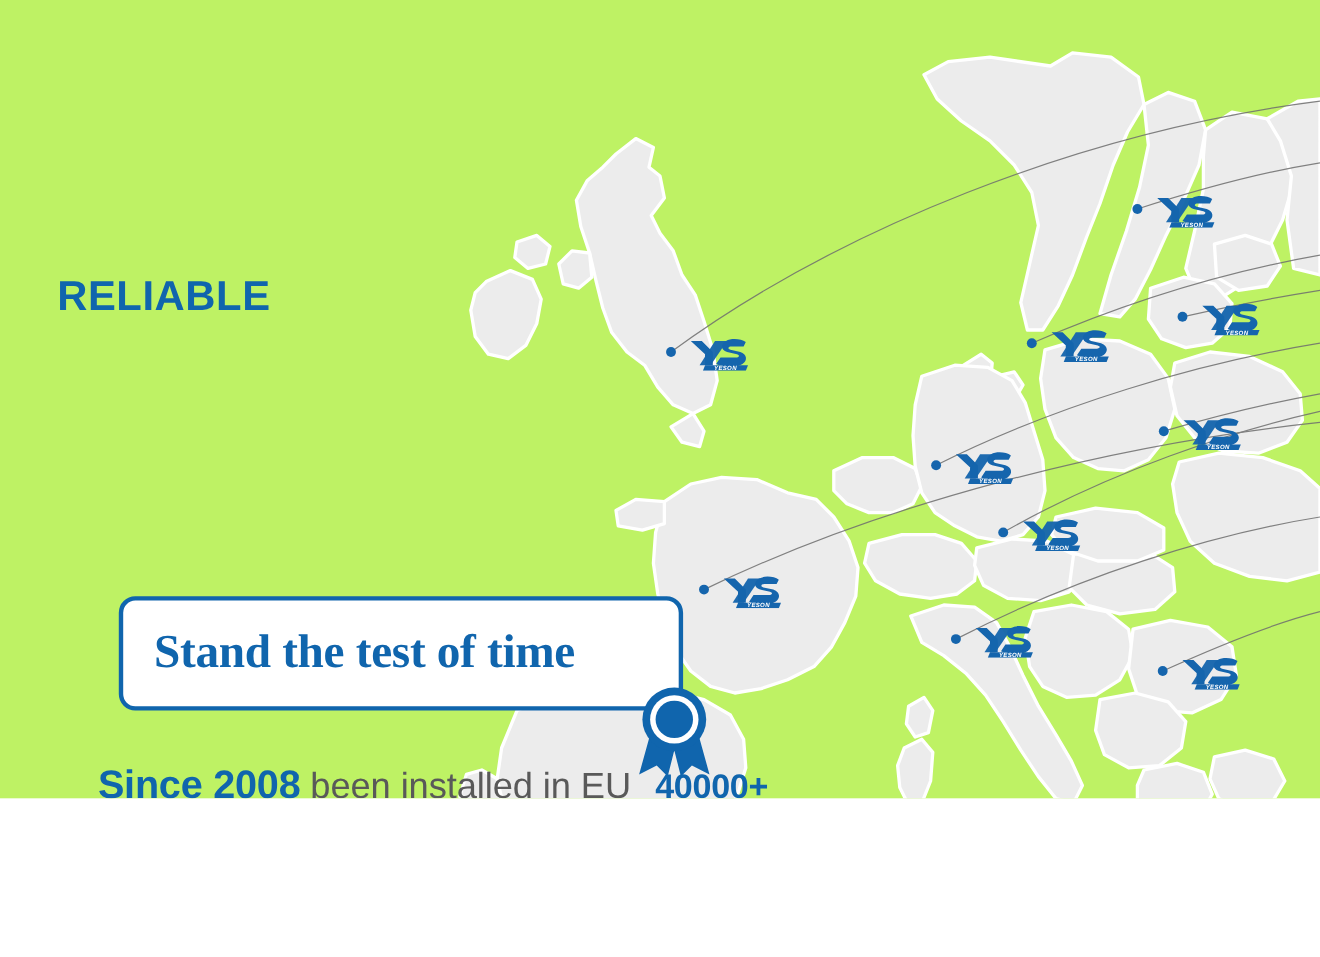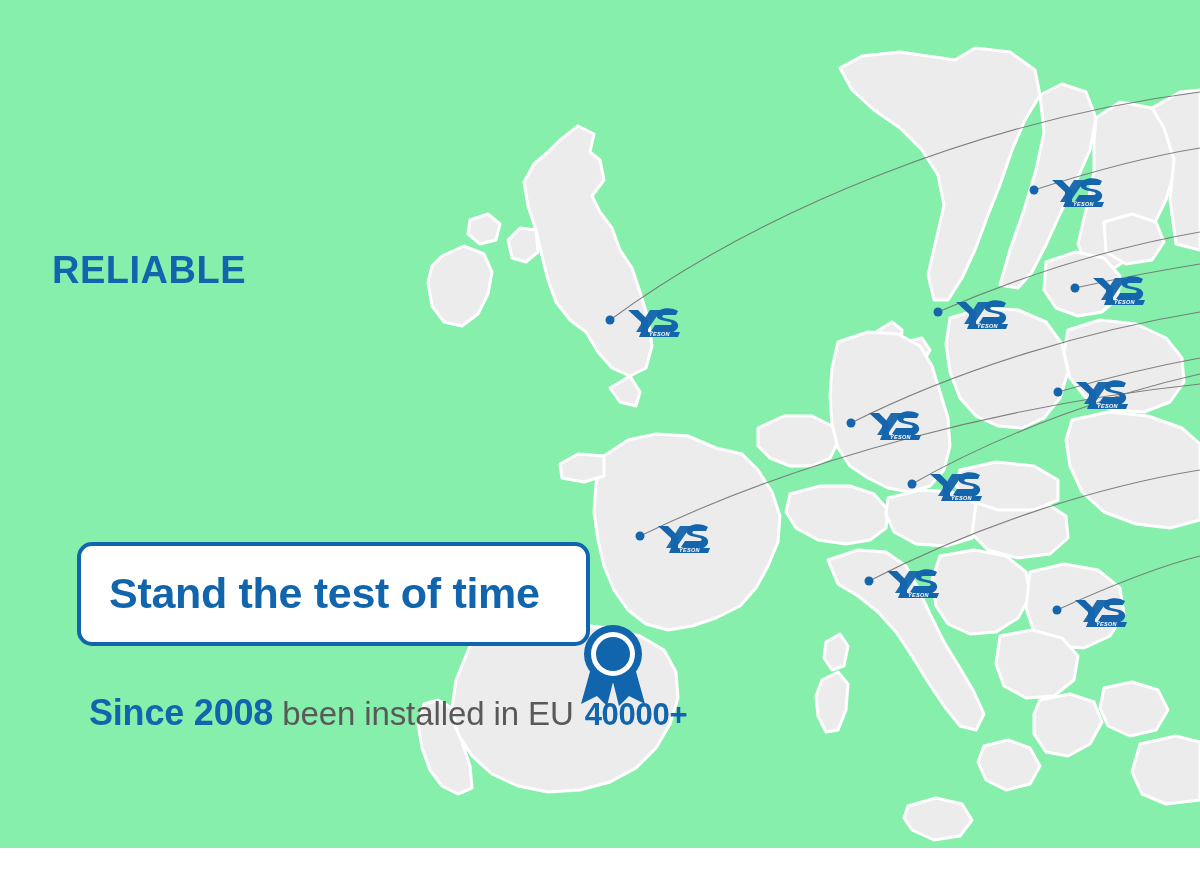--- a/index.html
+++ b/index.html
@@ -4,22 +4,22 @@
 <title>Reliable — Stand the test of time</title>
 <style>
   html,body{margin:0;padding:0;background:#fff;}
   body{
     font-family:"Liberation Sans","DejaVu Sans",sans-serif;
     -webkit-font-smoothing:antialiased;
   }
   #stage{
     position:relative;
     width:1200px;
-    height:848px;
-    background:#86efac;
+    height:726px;
+    background:#bef264;
     overflow:hidden;
   }
 
   
   #map-layer{
     position:absolute;
     inset:0;
     width:1200px;
     height:870px;
   }
@@ -66,28 +66,29 @@
     font-weight:bold;
     letter-spacing:0.5px;
     color:#1065ad;
     line-height:1;
     white-space:nowrap;
   }
 
   
   #callout-box{
     position:absolute;
-    left:77px;
+    left:108px;
     top:542px;
     width:513px;
     height:104px;
     box-sizing:border-box;
     border:4px solid #1065ad;
     border-radius:15px;
     background:#ffffff;
+    font-family:Liberation Serif, serif;
   }
   #callout-text{
     position:absolute;
     left:28px;
     top:50%;
     transform:translateY(-52%);
     font-size:43px;
     font-weight:bold;
     color:#1065ad;
     white-space:nowrap;
@@ -126,21 +127,21 @@
     font-size:33px;
     font-weight:normal;
     color:#595959;
     margin-left:9px;
     letter-spacing:-0.1px;
   }
   .seg-count{
     font-size:31px;
     font-weight:bold;
     color:#1065ad;
-    margin-left:11px;
+    margin-left:22px;
     letter-spacing:-0.3px;
   }
 </style>
 </head>
 <body>
 
 <div id="stage">
 
   <div id="map-layer">
     <svg viewBox="0 0 1200 870" xmlns="http://www.w3.org/2000/svg" aria-hidden="true">

